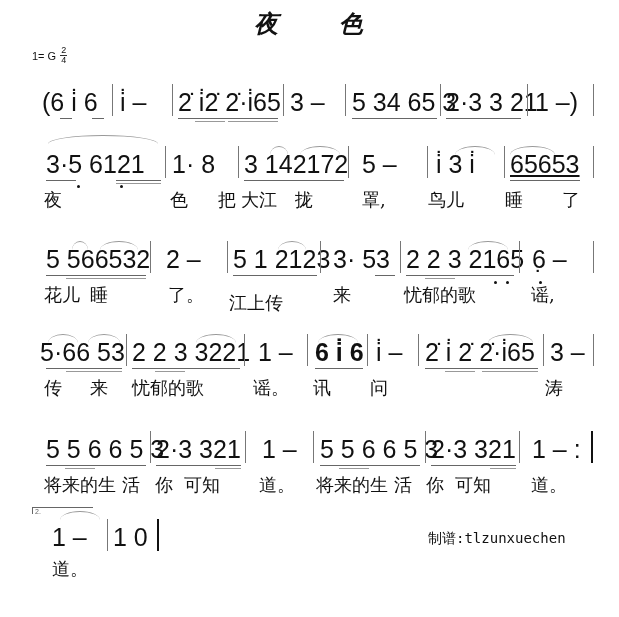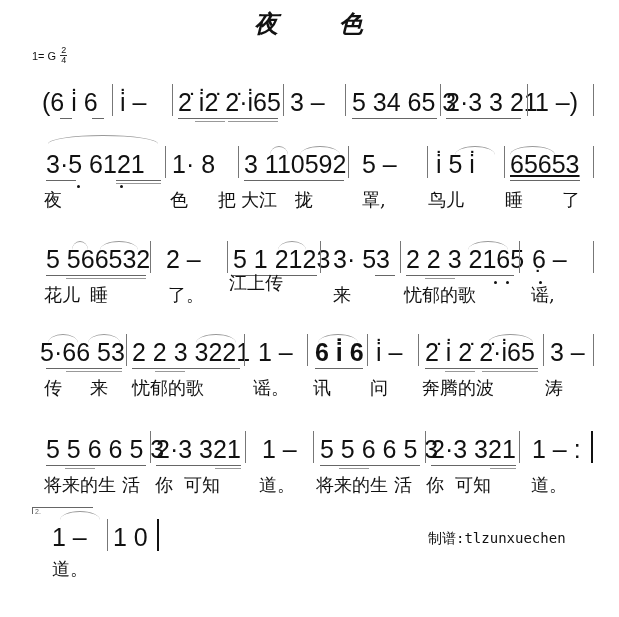--- a/index.html
+++ b/index.html
@@ -72,25 +72,25 @@
   <div class="slur" style="left:48px;top:-15px;width:110px;"></div>
   <div class="slur" style="left:270px;top:-4px;width:18px;"></div>
   <div class="slur" style="left:300px;top:-4px;width:40px;"></div>
   <div class="slur" style="left:455px;top:-4px;width:40px;"></div>
   <div class="slur" style="left:510px;top:-4px;width:45px;"></div>
   <div class="notes">
     <span class="n" style="left:46px;">3·5   6121</span>
     <div class="bl" style="left:165px;"></div>
     <span class="n" style="left:172px;">1·  8</span>
     <div class="bl" style="left:238px;"></div>
-    <span class="n" style="left:244px;">3 110592</span>
+    <span class="n" style="left:244px;">3 142172</span>
     <div class="bl" style="left:348px;"></div>
     <span class="n" style="left:362px;">5  –</span>
     <div class="bl" style="left:427px;"></div>
-    <span class="n" style="left:436px;">i̇ 5  i̇</span>
+    <span class="n" style="left:436px;">i̇ 3  i̇</span>
     <div class="bl" style="left:504px;"></div>
     <span class="n" style="left:510px;text-decoration:underline;">65653</span>
     <div class="bl" style="left:593px;"></div>
     <div class="u1" style="left:46px;top:30px;width:30px;"></div>
     <div class="u1" style="left:116px;top:30px;width:45px;"></div>
     <div class="u2" style="left:116px;top:33px;width:45px;"></div>
     <div class="u1" style="left:244px;top:30px;width:100px;"></div>
     <div class="u1" style="left:510px;top:30px;width:70px;"></div>
     <div class="dot" style="left:77px;top:35px;"></div>
     <div class="dot" style="left:120px;top:35px;"></div>
@@ -130,21 +130,21 @@
     <div class="u1" style="left:375px;top:30px;width:20px;"></div>
     <div class="u1" style="left:406px;top:30px;width:108px;"></div>
     <div class="u2" style="left:425px;top:33px;width:30px;"></div>
     <div class="dot" style="left:494px;top:36px;"></div>
     <div class="dot" style="left:506px;top:36px;"></div>
     <div class="dot" style="left:539px;top:36px;"></div>
   </div>
   <span class="lyr" style="left:44px;top:38px;">花儿</span>
   <span class="lyr" style="left:90px;top:38px;">睡</span>
   <span class="lyr" style="left:168px;top:38px;">了。</span>
-  <span class="lyr" style="left:229px;top:26px;">江上传</span>
+  <span class="lyr" style="left:229px;top:46px;">江上传</span>
   <span class="lyr" style="left:333px;top:38px;">来</span>
   <span class="lyr" style="left:404px;top:38px;">忧郁的歌</span>
   <span class="lyr" style="left:531px;top:38px;">谣,</span>
 </div>
 
 <div class="row" style="top:338px;">
   <div class="slur" style="left:48px;top:-4px;width:30px;"></div>
   <div class="slur" style="left:88px;top:-4px;width:32px;"></div>
   <div class="slur" style="left:196px;top:-4px;width:40px;"></div>
   <div class="slur" style="left:318px;top:-4px;width:40px;"></div>
@@ -172,21 +172,20 @@
     <div class="u1" style="left:425px;top:30px;width:113px;"></div>
     <div class="u2" style="left:445px;top:33px;width:30px;"></div>
     <div class="u2" style="left:482px;top:33px;width:56px;"></div>
   </div>
   <span class="lyr" style="left:44px;top:38px;">传</span>
   <span class="lyr" style="left:90px;top:38px;">来</span>
   <span class="lyr" style="left:132px;top:38px;">忧郁的歌</span>
   <span class="lyr" style="left:253px;top:38px;">谣。</span>
   <span class="lyr" style="left:313px;top:38px;">讯</span>
   <span class="lyr" style="left:370px;top:38px;">问</span>
-  <span class="lyr" style="left:422px;top:38px;">奔腾的波</span>
   <span class="lyr" style="left:545px;top:38px;">涛</span>
 </div>
 
 <div class="row" style="top:435px;">
   <div class="notes">
     <span class="n" style="left:46px;">5 5 6 6 5 3</span>
     <div class="bl" style="left:150px;"></div>
     <span class="n" style="left:156px;">2·3  321</span>
     <div class="bl" style="left:245px;"></div>
     <span class="n" style="left:262px;">1  –</span>

